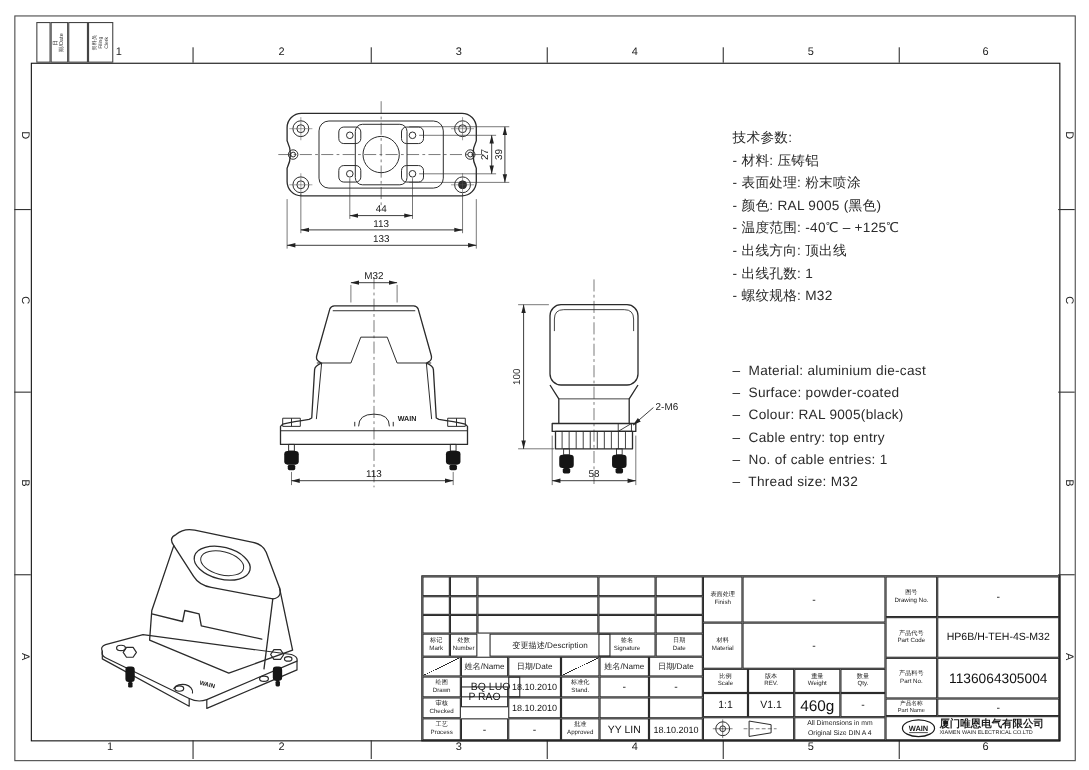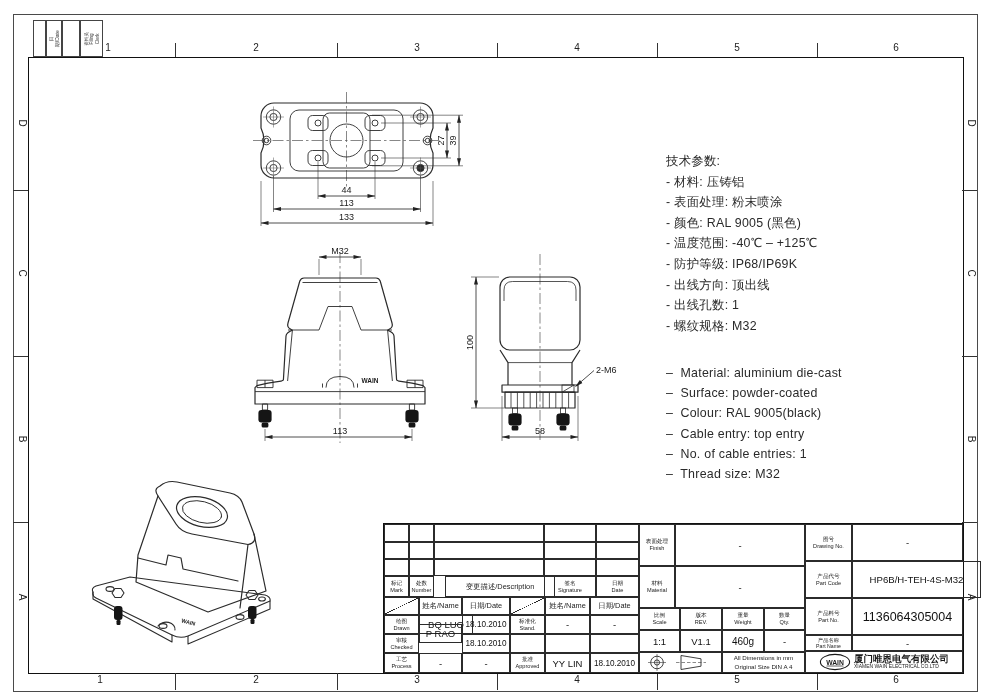--- a/index.html
+++ b/index.html
@@ -5,21 +5,21 @@
   html,body{margin:0;padding:0;background:#e8e8e8;}
   .sheet{position:relative;width:990px;height:700px;background:#ffffff;overflow:hidden;
          font-family:"Liberation Sans",sans-serif;color:#1a1a1a;}
   .outer-border{position:absolute;left:13px;top:14px;width:963px;height:676px;border:1px solid #4a4a4a;}
   .inner-frame{position:absolute;left:28px;top:57px;width:934px;height:615px;border:1.6px solid #111;}
   .zn{position:absolute;width:20px;text-align:center;font-size:10px;color:#222;}
   .zl{position:absolute;width:14px;height:14px;text-align:center;font-size:10px;color:#222;transform:rotate(90deg);}
   .tick{position:absolute;background:#333;}
   .fcell{position:absolute;border:1px solid #444;box-sizing:border-box;display:flex;align-items:center;justify-content:center;overflow:hidden;}
   .vtext{transform:rotate(-90deg);font-size:5px;line-height:1.15;white-space:pre-line;text-align:center;color:#333;}
-  .specs{position:absolute;color:#2a2a2a;letter-spacing:.25px;margin-top:36px;}
+  .specs{position:absolute;color:#2a2a2a;letter-spacing:.25px;}
   .specs .line{white-space:pre;}
   .cn .line{font-size:12.4px;line-height:20.6px;}
   .en .line{font-size:12.4px;line-height:20.2px;}
   .tb{position:absolute;left:383px;top:523px;width:579px;height:149px;border:1.6px solid #111;box-sizing:content-box;}
   .cell{position:absolute;border:1px solid #2b2b2b;box-sizing:border-box;display:flex;flex-direction:column;
         align-items:center;justify-content:center;text-align:center;overflow:hidden;background:#fff0;}
   .lbl{font-size:5.6px;line-height:1.2;white-space:pre-line;color:#222;}
   .lbl7{font-size:7.4px;white-space:pre-line;color:#222;}
   .val{font-size:9.5px;color:#111;}
   .val8{font-size:8.2px;color:#111;}
@@ -272,21 +272,20 @@
     </g>
     <text x="108" y="164" transform="rotate(14 108 164)" text-anchor="middle" font-size="5.5" font-weight="bold" fill="#111">WAIN</text>
   </svg>
 
   <div class="specs cn" style="left:666px;top:115px;width:290px;position:absolute">
     <div class="line">技术参数:</div>
     <div class="line">- 材料: 压铸铝</div>
     <div class="line">- 表面处理: 粉末喷涂</div>
     <div class="line">- 颜色: RAL 9005 (黑色)</div>
     <div class="line">- 温度范围: -40℃ – +125℃</div>
-    <div class="line">- 防护等级: IP68/IP69K</div>
     <div class="line">- 出线方向: 顶出线</div>
     <div class="line">- 出线孔数: 1</div>
     <div class="line">- 螺纹规格: M32</div>
   </div>
   <div class="specs en" style="left:666px;top:327px;width:296px;position:absolute">
     <div class="line">–  Material: aluminium die-cast</div>
     <div class="line">–  Surface: powder-coated</div>
     <div class="line">–  Colour: RAL 9005(black)</div>
     <div class="line">–  Cable entry: top entry</div>
     <div class="line">–  No. of cable entries: 1</div>
@@ -432,21 +431,21 @@
         <span class="lbl">数量
 Qty.</span>
       </div>
     <div class="cell" style="left:255px;top:106px;width:41px;height:22px">
         <span class="val">1:1</span>
       </div>
     <div class="cell" style="left:296px;top:106px;width:42px;height:22px">
         <span class="val">V1.1</span>
       </div>
     <div class="cell" style="left:338px;top:106px;width:42px;height:22px">
-        <span class="val" style="font-size:10px">460g</span>
+        <span class="val" style="font-size:14px">460g</span>
       </div>
     <div class="cell" style="left:380px;top:106px;width:41px;height:22px">
         <span class="val">-</span>
       </div>
     <div class="cell" style="left:255px;top:128px;width:83px;height:21px">
       <svg width="76" height="19" viewBox="0 0 76 19">
         <g stroke="#2b2b2b" fill="none" stroke-width="0.9">
           <circle cx="14" cy="9.5" r="6.3"></circle>
             <circle cx="14" cy="9.5" r="2.6"></circle>
           <path d="M5,9.5 H23 M14,1 V18" stroke-width="0.55"></path>
@@ -464,21 +463,21 @@
         <span class="lbl">图号
 Drawing No.</span>
       </div>
     <div class="cell" style="left:468px;top:0;width:111px;height:37px">
         <span class="val">-</span>
       </div>
     <div class="cell" style="left:421px;top:37px;width:47px;height:37px">
         <span class="lbl">产品代号
 Part Code</span>
       </div>
-    <div class="cell" style="left:468px;top:37px;width:129px;height:37px">
+    <div class="cell" style="left:468px;top:37px;width:111px;height:37px">
         <span class="val" style="font-size:9.6px">HP6B/H-TEH-4S-M32</span>
       </div>
     <div class="cell" style="left:421px;top:74px;width:47px;height:37px">
         <span class="lbl">产品料号
 Part No.</span>
       </div>
     <div class="cell" style="left:468px;top:74px;width:111px;height:37px">
         <span class="val" style="font-size:12.5px">1136064305004</span>
       </div>
     <div class="cell" style="left:421px;top:111px;width:47px;height:16px">

